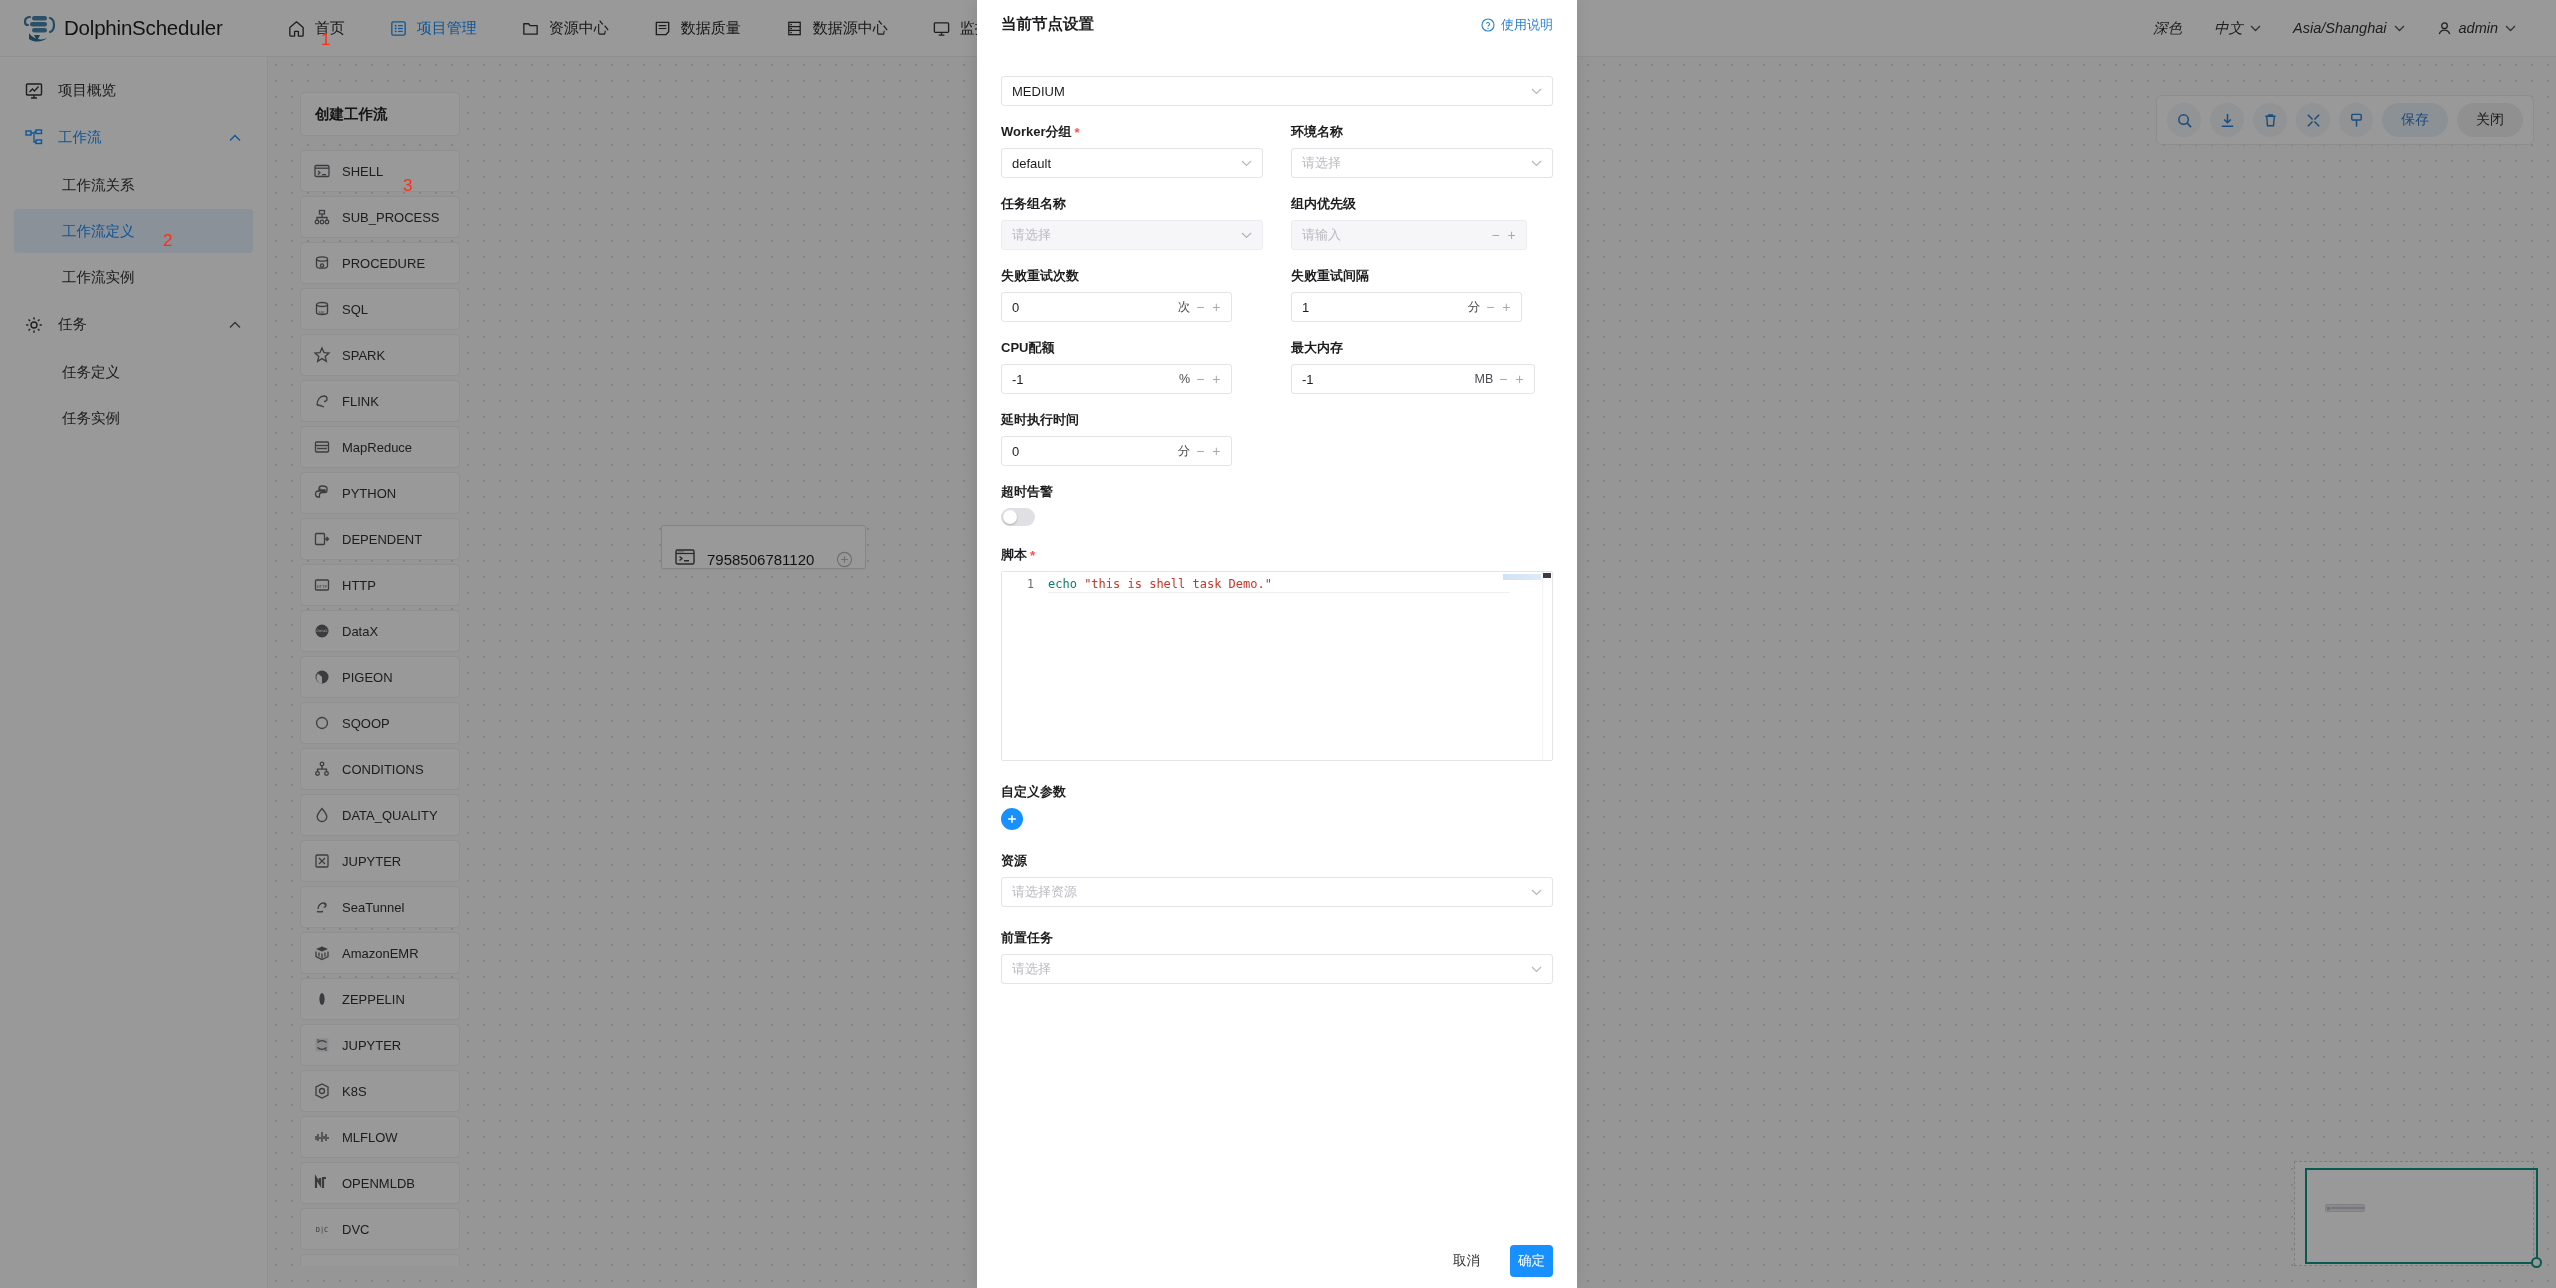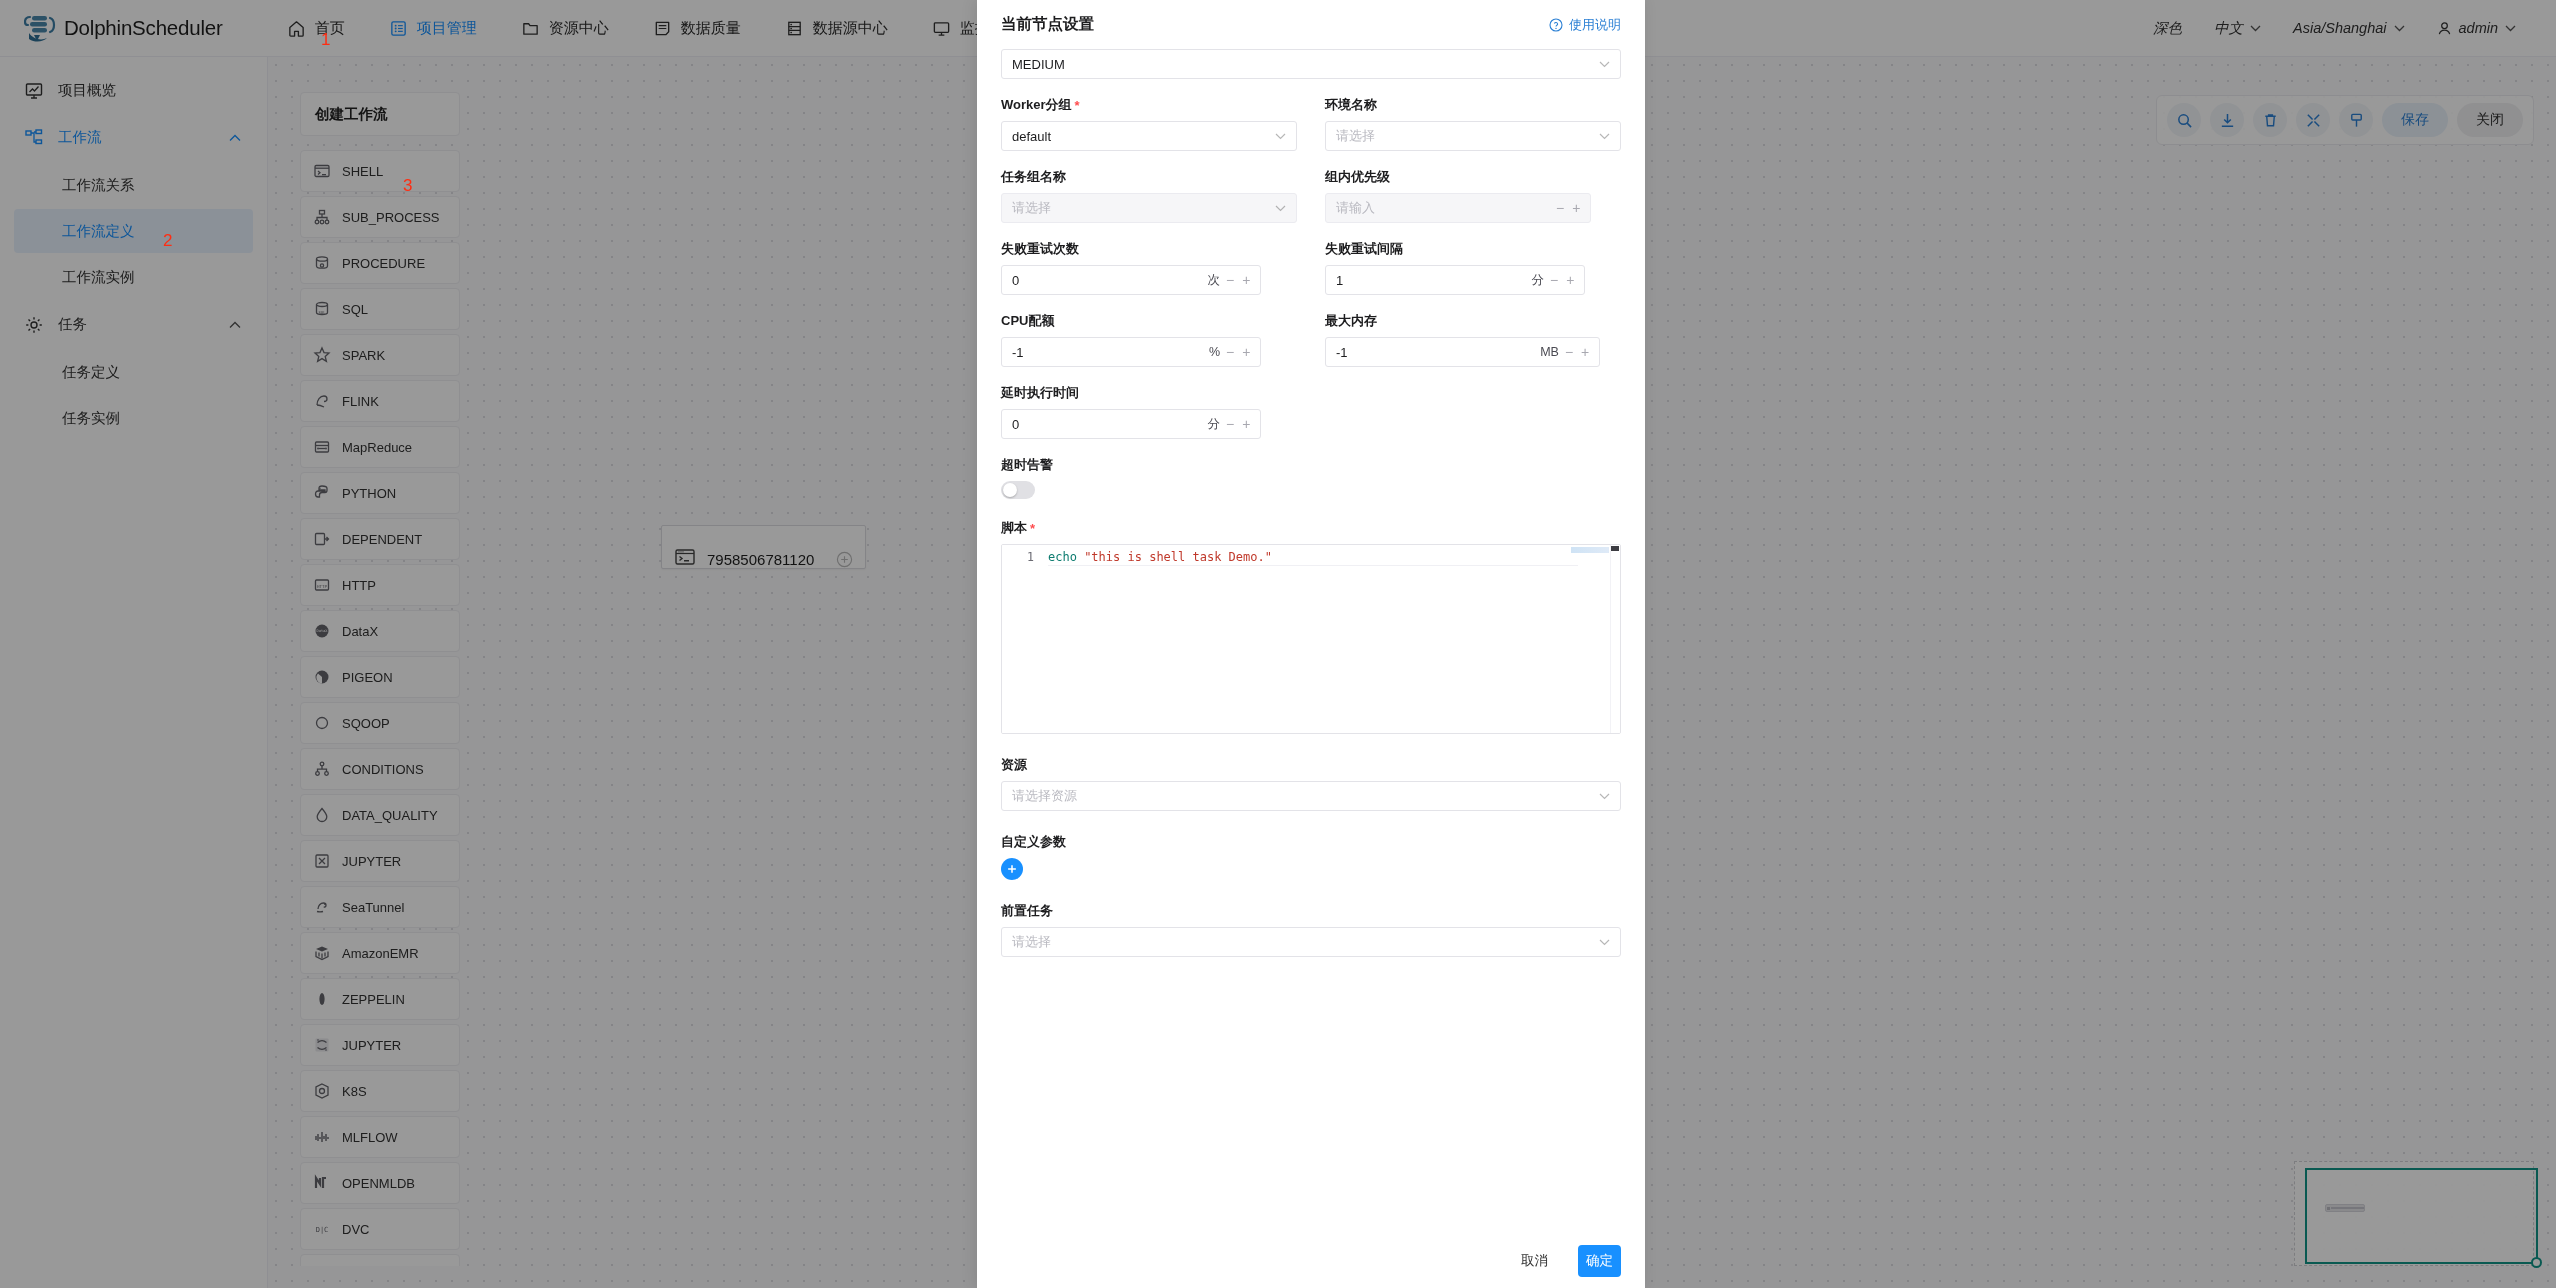--- a/index.html
+++ b/index.html
@@ -162,24 +162,25 @@
     position:absolute; left: 30px; top: 42px; width: 40px; height: 8px;
     background: #e6e6ea; border:1px solid #d5d5dc; border-radius: 2px;
     display:flex; align-items:center; gap:1px; padding-left:1px;
   }
   #mm-node i { display:block; width:3px;height:3px;background:#b9b9c2; }
   #mm-node u { display:block; height:2px; flex:1; background:#c5c5ce; }
 
   
   #modal {
     position: absolute; top: 0; right: 1001px; left: auto;
-    width: 668px; height: 1288px;
+    width: 600px; height: 1288px;
     background: #fff; z-index: 100;
     display: flex; flex-direction: column;
     box-shadow: -2px 0 14px rgba(0,0,0,.10);
+    gap: 27px;
   }
   
   #modal { left: 977px; right: auto; }
 
   .modal-head {
     padding: 14px 24px 0 24px; display:flex; align-items:center;
   }
   .modal-title { font-size: 15.5px; font-weight: 700; color: #1d1d1f; }
   .modal-help { margin-left: auto; display:flex; align-items:center; gap:6px; color:#2a7fd4; font-size: 13px; cursor:pointer;}
   .modal-help svg { width: 14px; height: 14px; }
@@ -864,43 +865,43 @@
           <div class="codeline"><span class="tok-cmd">echo</span><span class="tok-str"> "this is shell task Demo."</span></div>
           <div class="vscroll-track">
               <div class="vscroll-thumb"></div>
             </div>
           <div class="minimap"></div>
         </div>
       </div>
 
       <div class="fullrow" style="margin-top:22px">
         <div class="fld-label">
+          <span>自定义参数</span>
+        </div>
+        <div class="plusbtn">
+          <svg viewBox="0 0 14 14" style="width:12px;height:12px">
+              <path d="M7 2.5v9M2.5 7h9" stroke="#fff" stroke-width="1.8"></path>
+            </svg>
+        </div>
+      </div>
+
+      <div class="fullrow" style="margin-top:22px">
+        <div class="fld-label">
           <span>资源</span>
         </div>
         <div class="ctl">
           <span class="ph">请选择资源</span>
           <svg class="sel-caret" viewBox="0 0 11 7">
               <path d="M1 1l4.5 4.5L10 1" stroke="#333" stroke-width="1.2" fill="none"></path>
             </svg>
         </div>
       </div>
 
       <div class="fullrow" style="margin-top:22px">
         <div class="fld-label">
-          <span>自定义参数</span>
-        </div>
-        <div class="plusbtn">
-          <svg viewBox="0 0 14 14" style="width:12px;height:12px">
-              <path d="M7 2.5v9M2.5 7h9" stroke="#fff" stroke-width="1.8"></path>
-            </svg>
-        </div>
-      </div>
-
-      <div class="fullrow" style="margin-top:22px">
-        <div class="fld-label">
           <span>前置任务</span>
         </div>
         <div class="ctl">
           <span class="ph">请选择</span>
           <svg class="sel-caret" viewBox="0 0 11 7">
               <path d="M1 1l4.5 4.5L10 1" stroke="#333" stroke-width="1.2" fill="none"></path>
             </svg>
         </div>
       </div>
 

